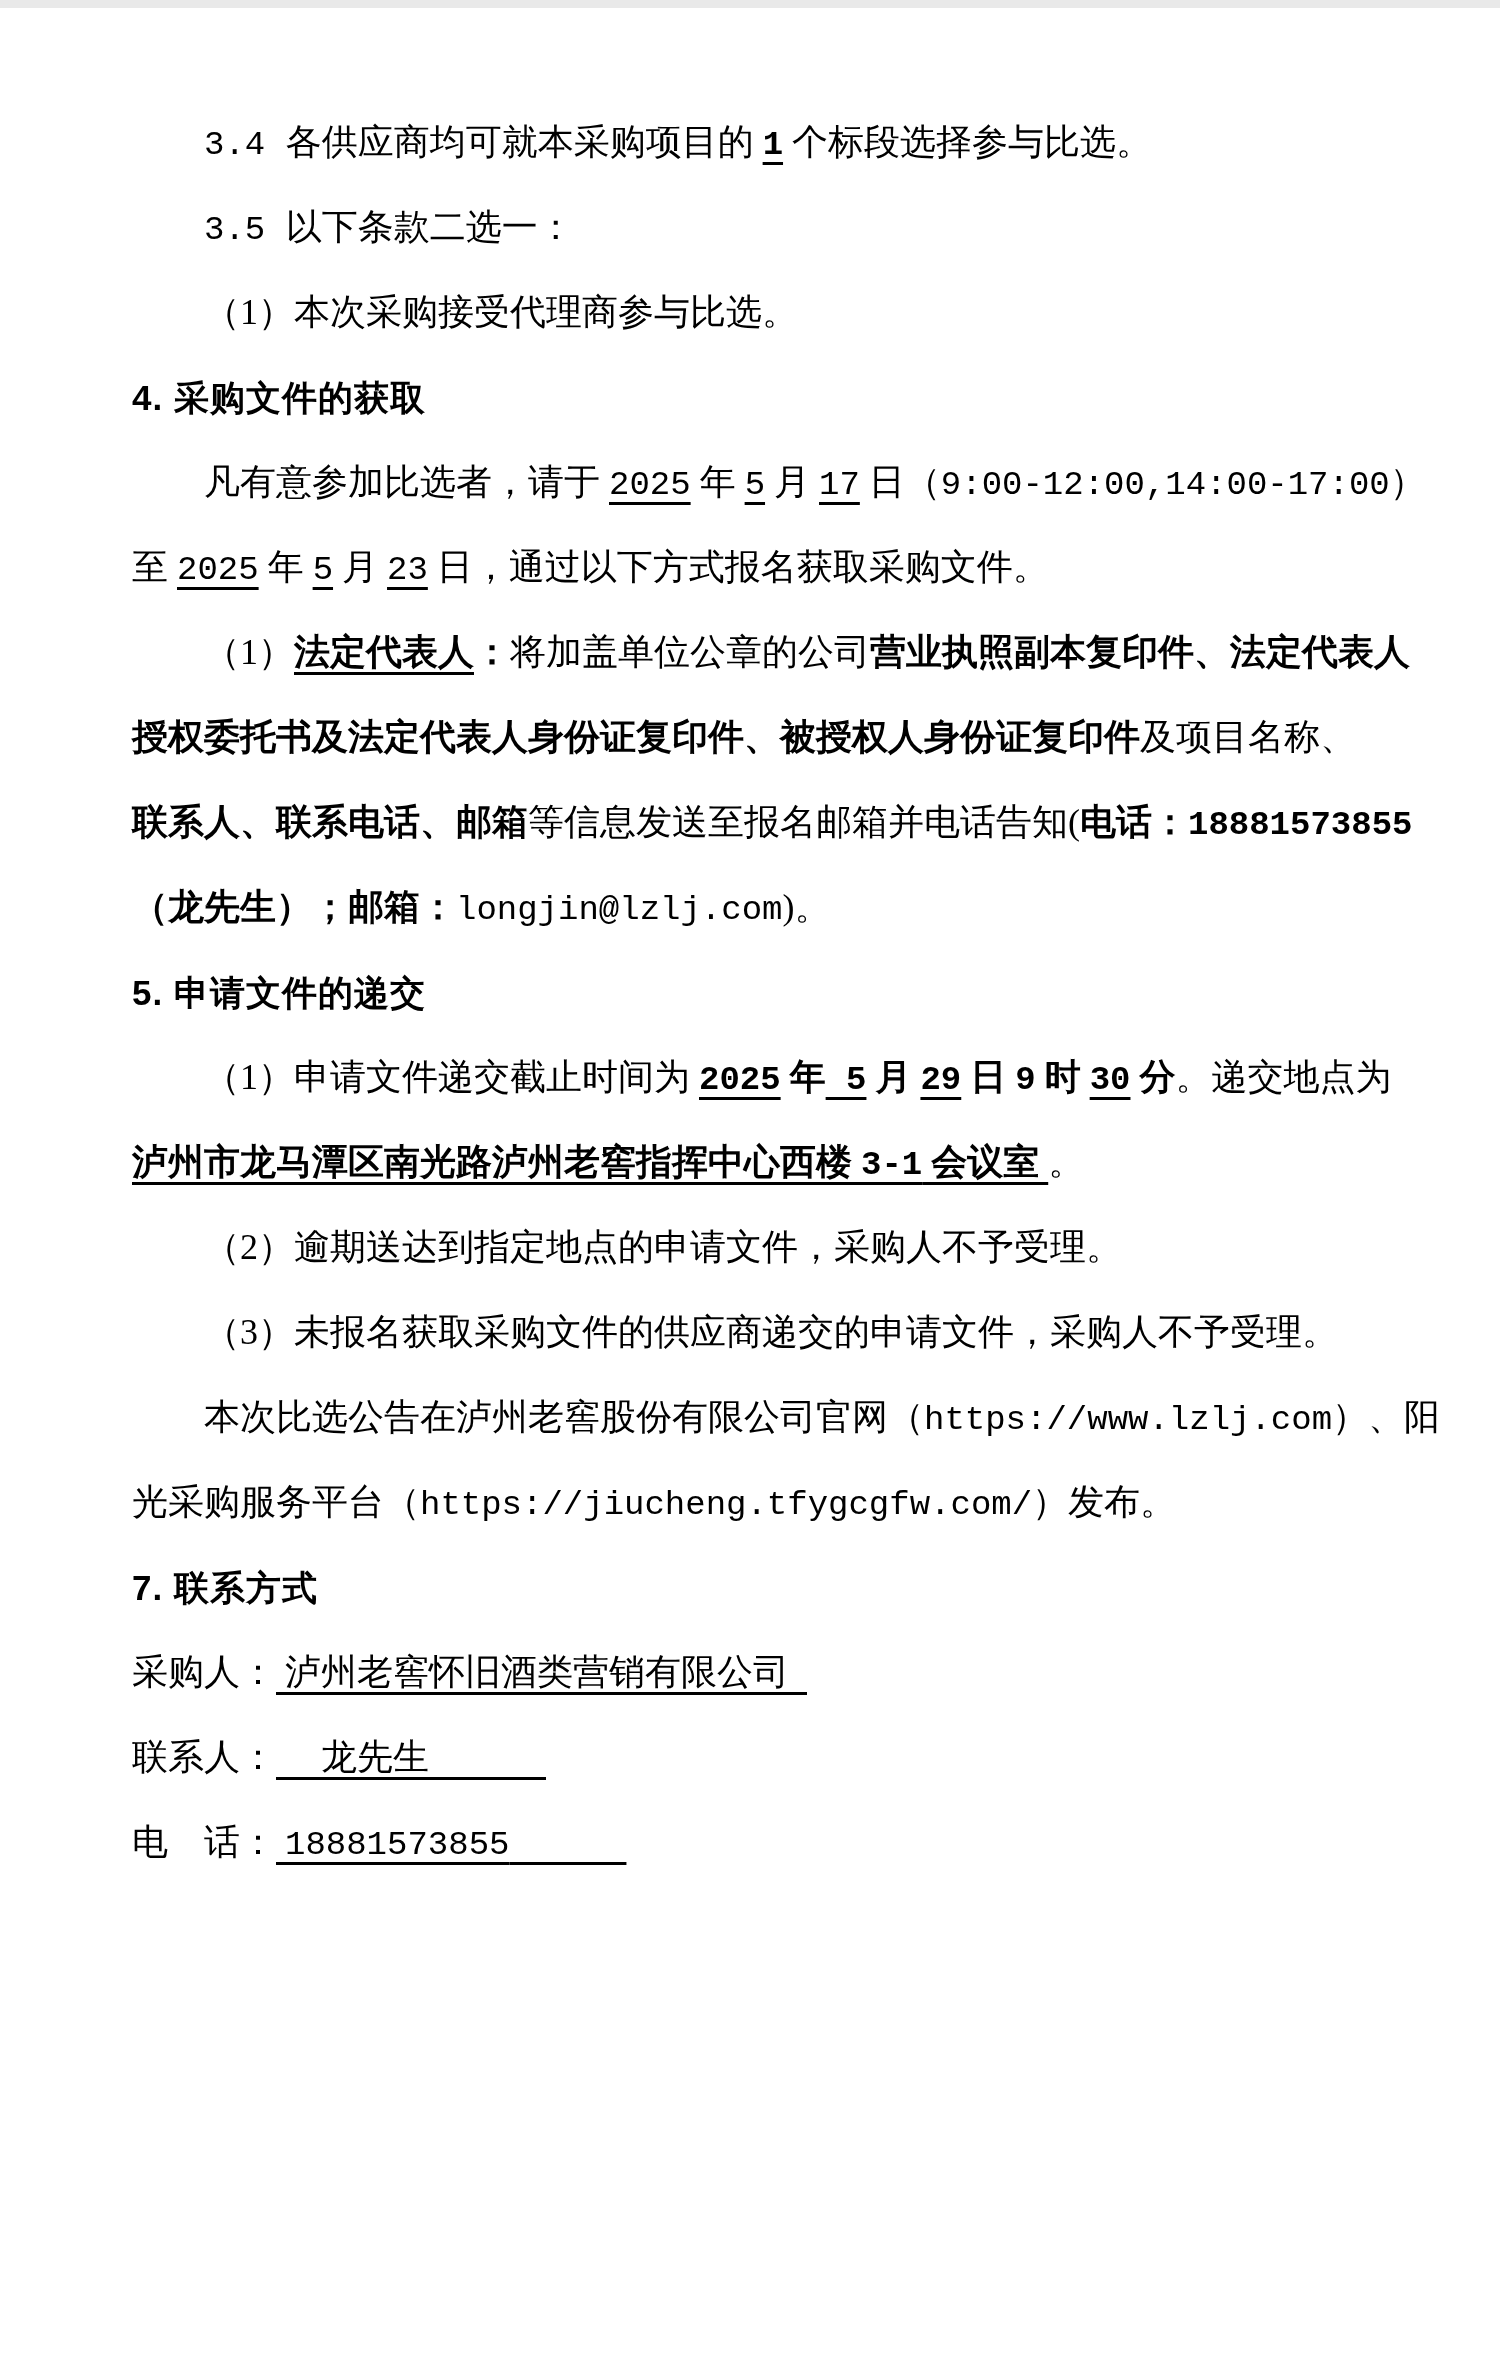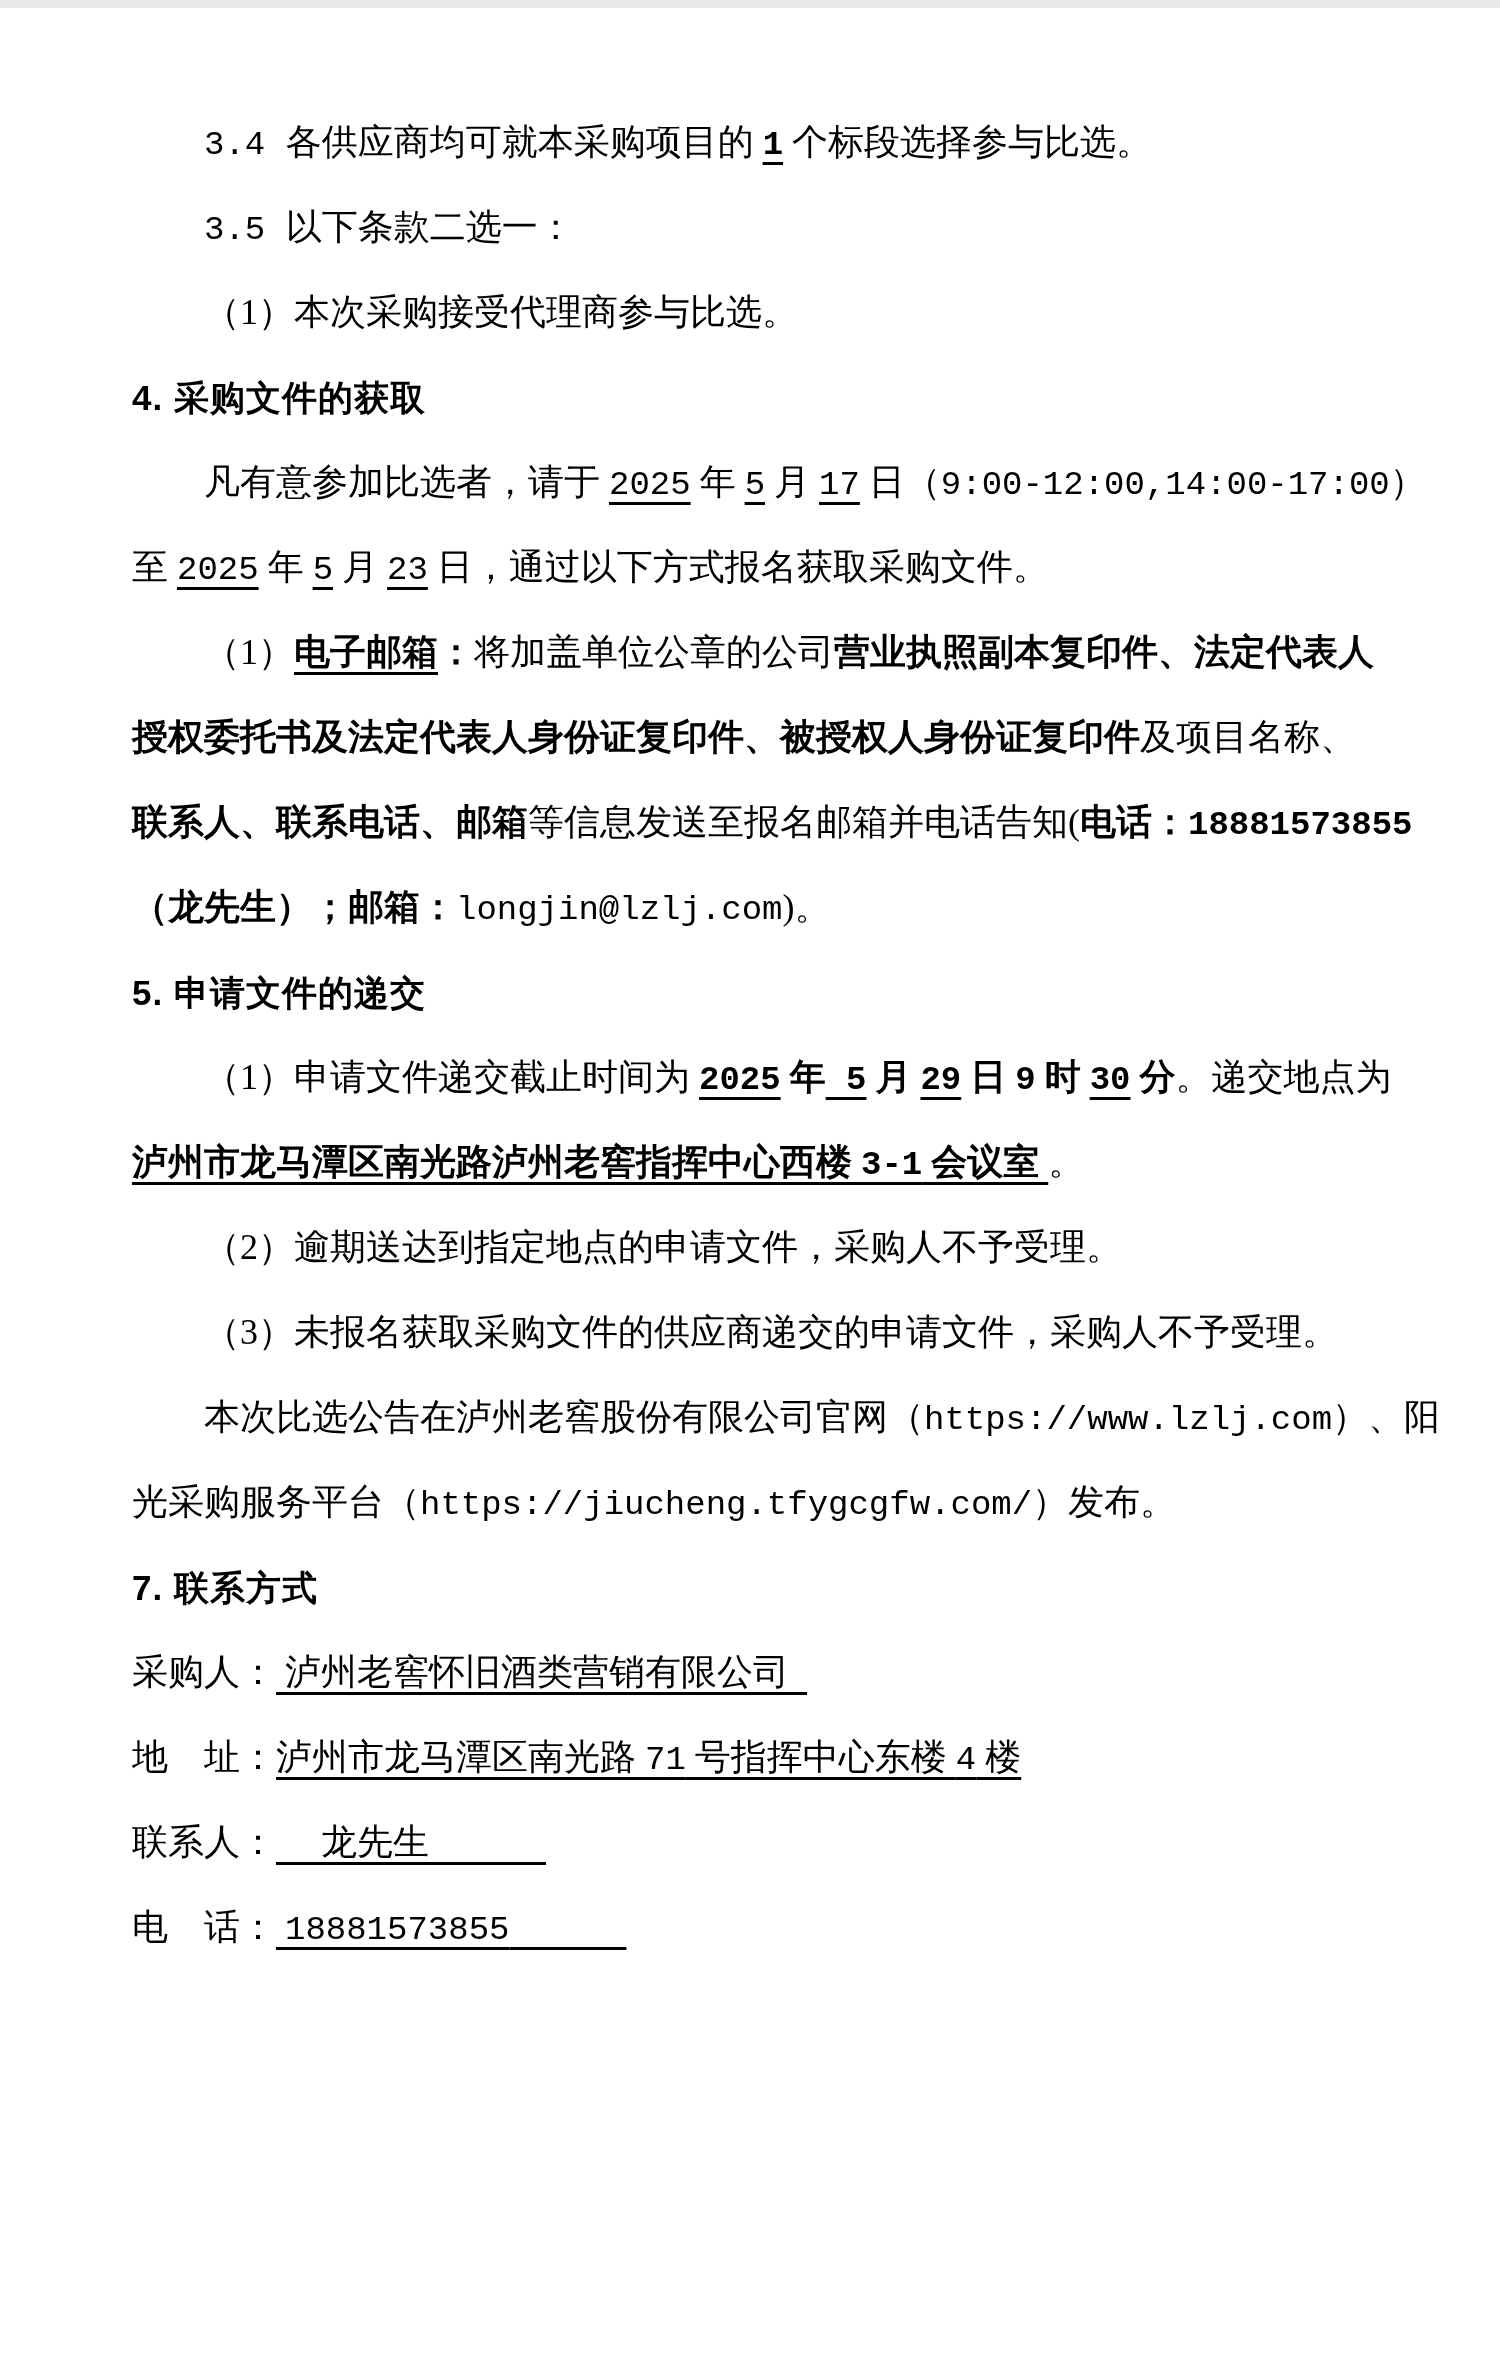--- a/index.html
+++ b/index.html
@@ -45,30 +45,29 @@
 <body>
 
 <div class="page">
   <div class="doc" id="doc-lines">
       <div class="line indent"><span class="seg m">3.4 </span><span class="seg">各供应商均可就本采购项目的 </span><span class="seg b u m">1</span><span class="seg"> 个标段选择参与比选。</span></div>
       <div class="line indent"><span class="seg m">3.5 </span><span class="seg">以下条款二选一：</span></div>
       <div class="line indent"><span class="seg">（1）本次采购接受代理商参与比选。</span></div>
       <div class="line heading"><span class="seg">4. 采购文件的获取</span></div>
       <div class="line indent"><span class="seg">凡有意参加比选者，请于 </span><span class="seg u m">2025</span><span class="seg"> 年 </span><span class="seg u m">5</span><span class="seg"> 月 </span><span class="seg u m">17</span><span class="seg"> 日（</span><span class="seg m">9:00-12:00,14:00-17:00</span><span class="seg">）</span></div>
       <div class="line"><span class="seg">至 </span><span class="seg u m">2025</span><span class="seg"> 年 </span><span class="seg u m">5</span><span class="seg"> 月 </span><span class="seg u m">23</span><span class="seg"> 日，通过以下方式报名获取采购文件。</span></div>
-      <div class="line indent"><span class="seg">（1）</span><span class="seg b u">电子邮箱</span><span class="seg b">：</span><span class="seg">将加盖单位公章的公司</span><span class="seg b">营业执照副本复印件、法定代表人</span></div>
+      <div class="line indent"><span class="seg">（1）</span><span class="seg b u">法定代表人</span><span class="seg b">：</span><span class="seg">将加盖单位公章的公司</span><span class="seg b">营业执照副本复印件、法定代表人</span></div>
       <div class="line"><span class="seg b">授权委托书及法定代表人身份证复印件、被授权人身份证复印件</span><span class="seg">及项目名称、</span></div>
       <div class="line"><span class="seg b">联系人、联系电话、邮箱</span><span class="seg">等信息发送至报名邮箱并电话告知(</span><span class="seg b">电话：</span><span class="seg b m">18881573855</span></div>
       <div class="line"><span class="seg b">（龙先生）；邮箱：</span><span class="seg m">longjin@lzlj.com</span><span class="seg">)。</span></div>
       <div class="line heading"><span class="seg">5. 申请文件的递交</span></div>
       <div class="line indent"><span class="seg">（1）申请文件递交截止时间为 </span><span class="seg b u m">2025</span><span class="seg b"> 年</span><span class="seg b u m"> 5</span><span class="seg b"> 月 </span><span class="seg b u m">29</span><span class="seg b"> 日 </span><span class="seg b m">9</span><span class="seg b"> 时 </span><span class="seg b u m">30</span><span class="seg b"> 分</span><span class="seg">。递交地点为</span></div>
       <div class="line"><span class="seg b u">泸州市龙马潭区南光路泸州老窖指挥中心西楼 </span><span class="seg b u m">3-1</span><span class="seg b u"> 会议室 </span><span class="seg">。</span></div>
       <div class="line indent"><span class="seg">（2）逾期送达到指定地点的申请文件，采购人不予受理。</span></div>
       <div class="line indent"><span class="seg">（3）未报名获取采购文件的供应商递交的申请文件，采购人不予受理。</span></div>
       <div class="line indent"><span class="seg">本次比选公告在泸州老窖股份有限公司官网（</span><span class="seg m">https://www.lzlj.com</span><span class="seg">）、阳</span></div>
       <div class="line"><span class="seg">光采购服务平台（</span><span class="seg m">https://jiucheng.tfygcgfw.com/</span><span class="seg">）发布。</span></div>
       <div class="line heading"><span class="seg">7. 联系方式</span></div>
       <div class="line"><span class="seg">采购人：</span><span class="seg u"> 泸州老窖怀旧酒类营销有限公司  </span></div>
-      <div class="line"><span class="seg">地　址：</span><span class="seg u">泸州市龙马潭区南光路 </span><span class="seg u m">71</span><span class="seg u"> 号指挥中心东楼 </span><span class="seg u m">4</span><span class="seg u"> 楼</span></div>
       <div class="line"><span class="seg">联系人：</span><span class="seg u">　 龙先生　　　 </span></div>
       <div class="line"><span class="seg">电　话：</span><span class="seg u"> </span><span class="seg u m">18881573855</span><span class="seg u">　　　 </span></div>
     </div>
 </div>
 
 </body></html>

